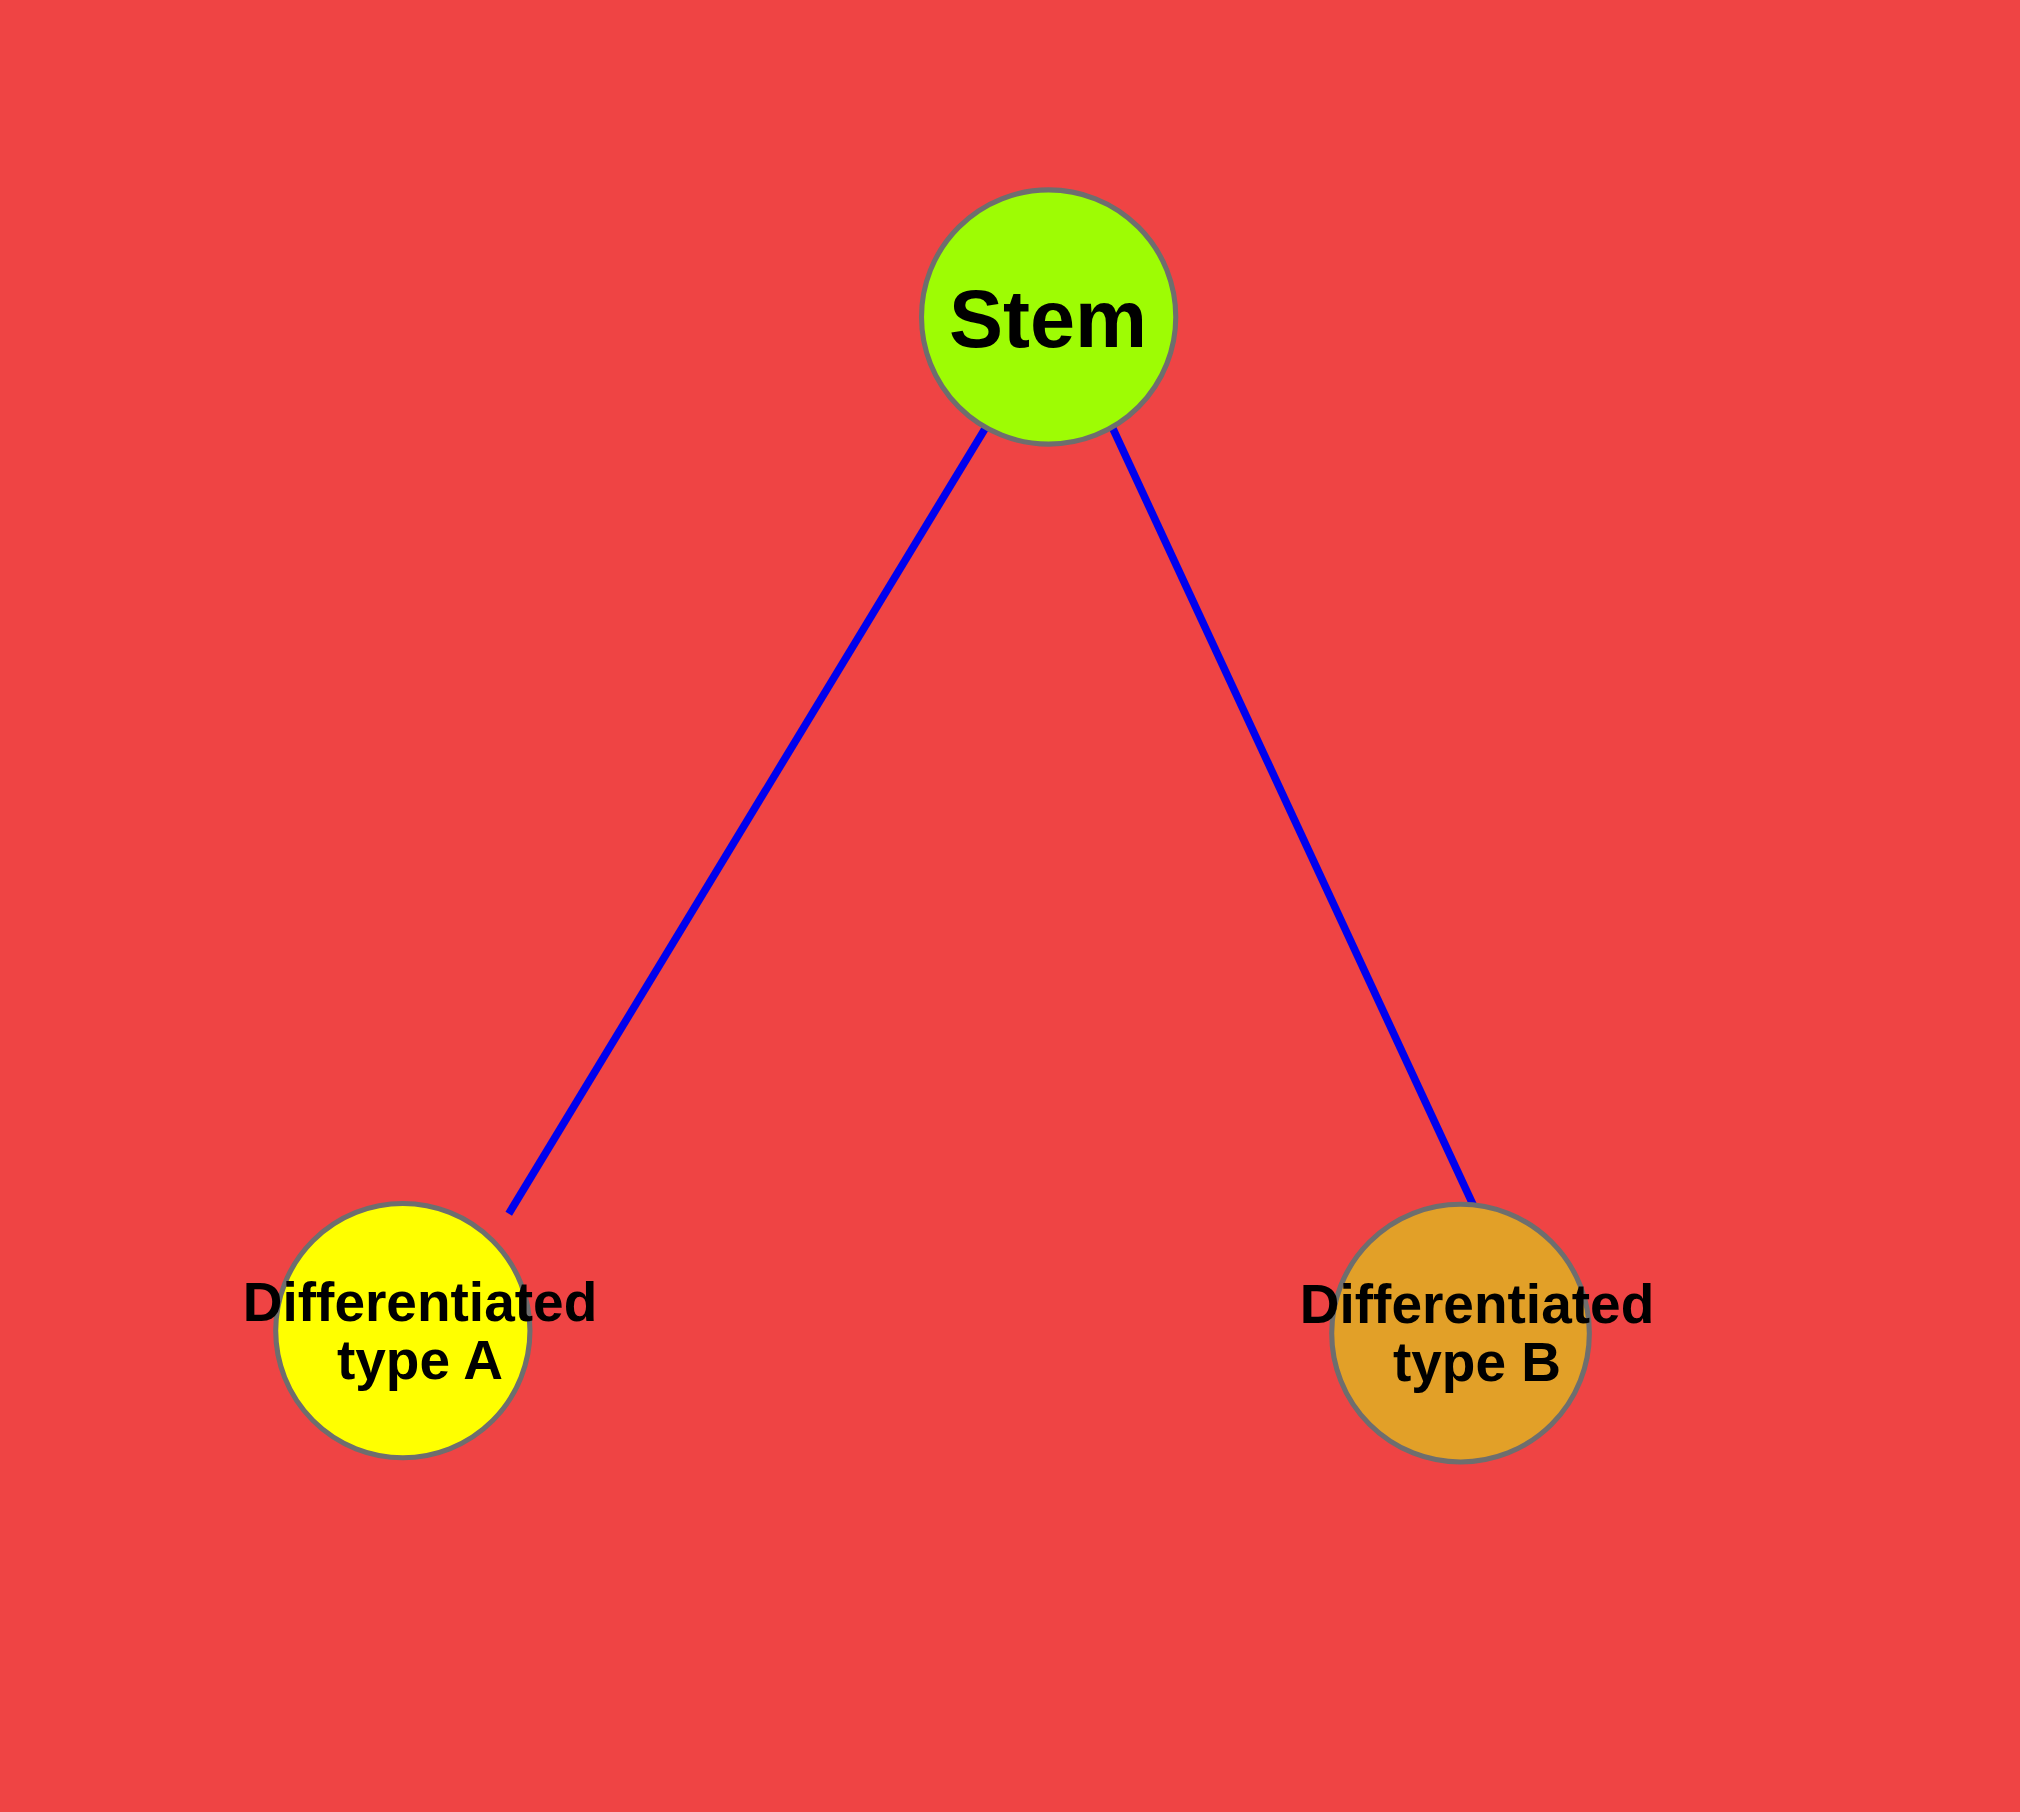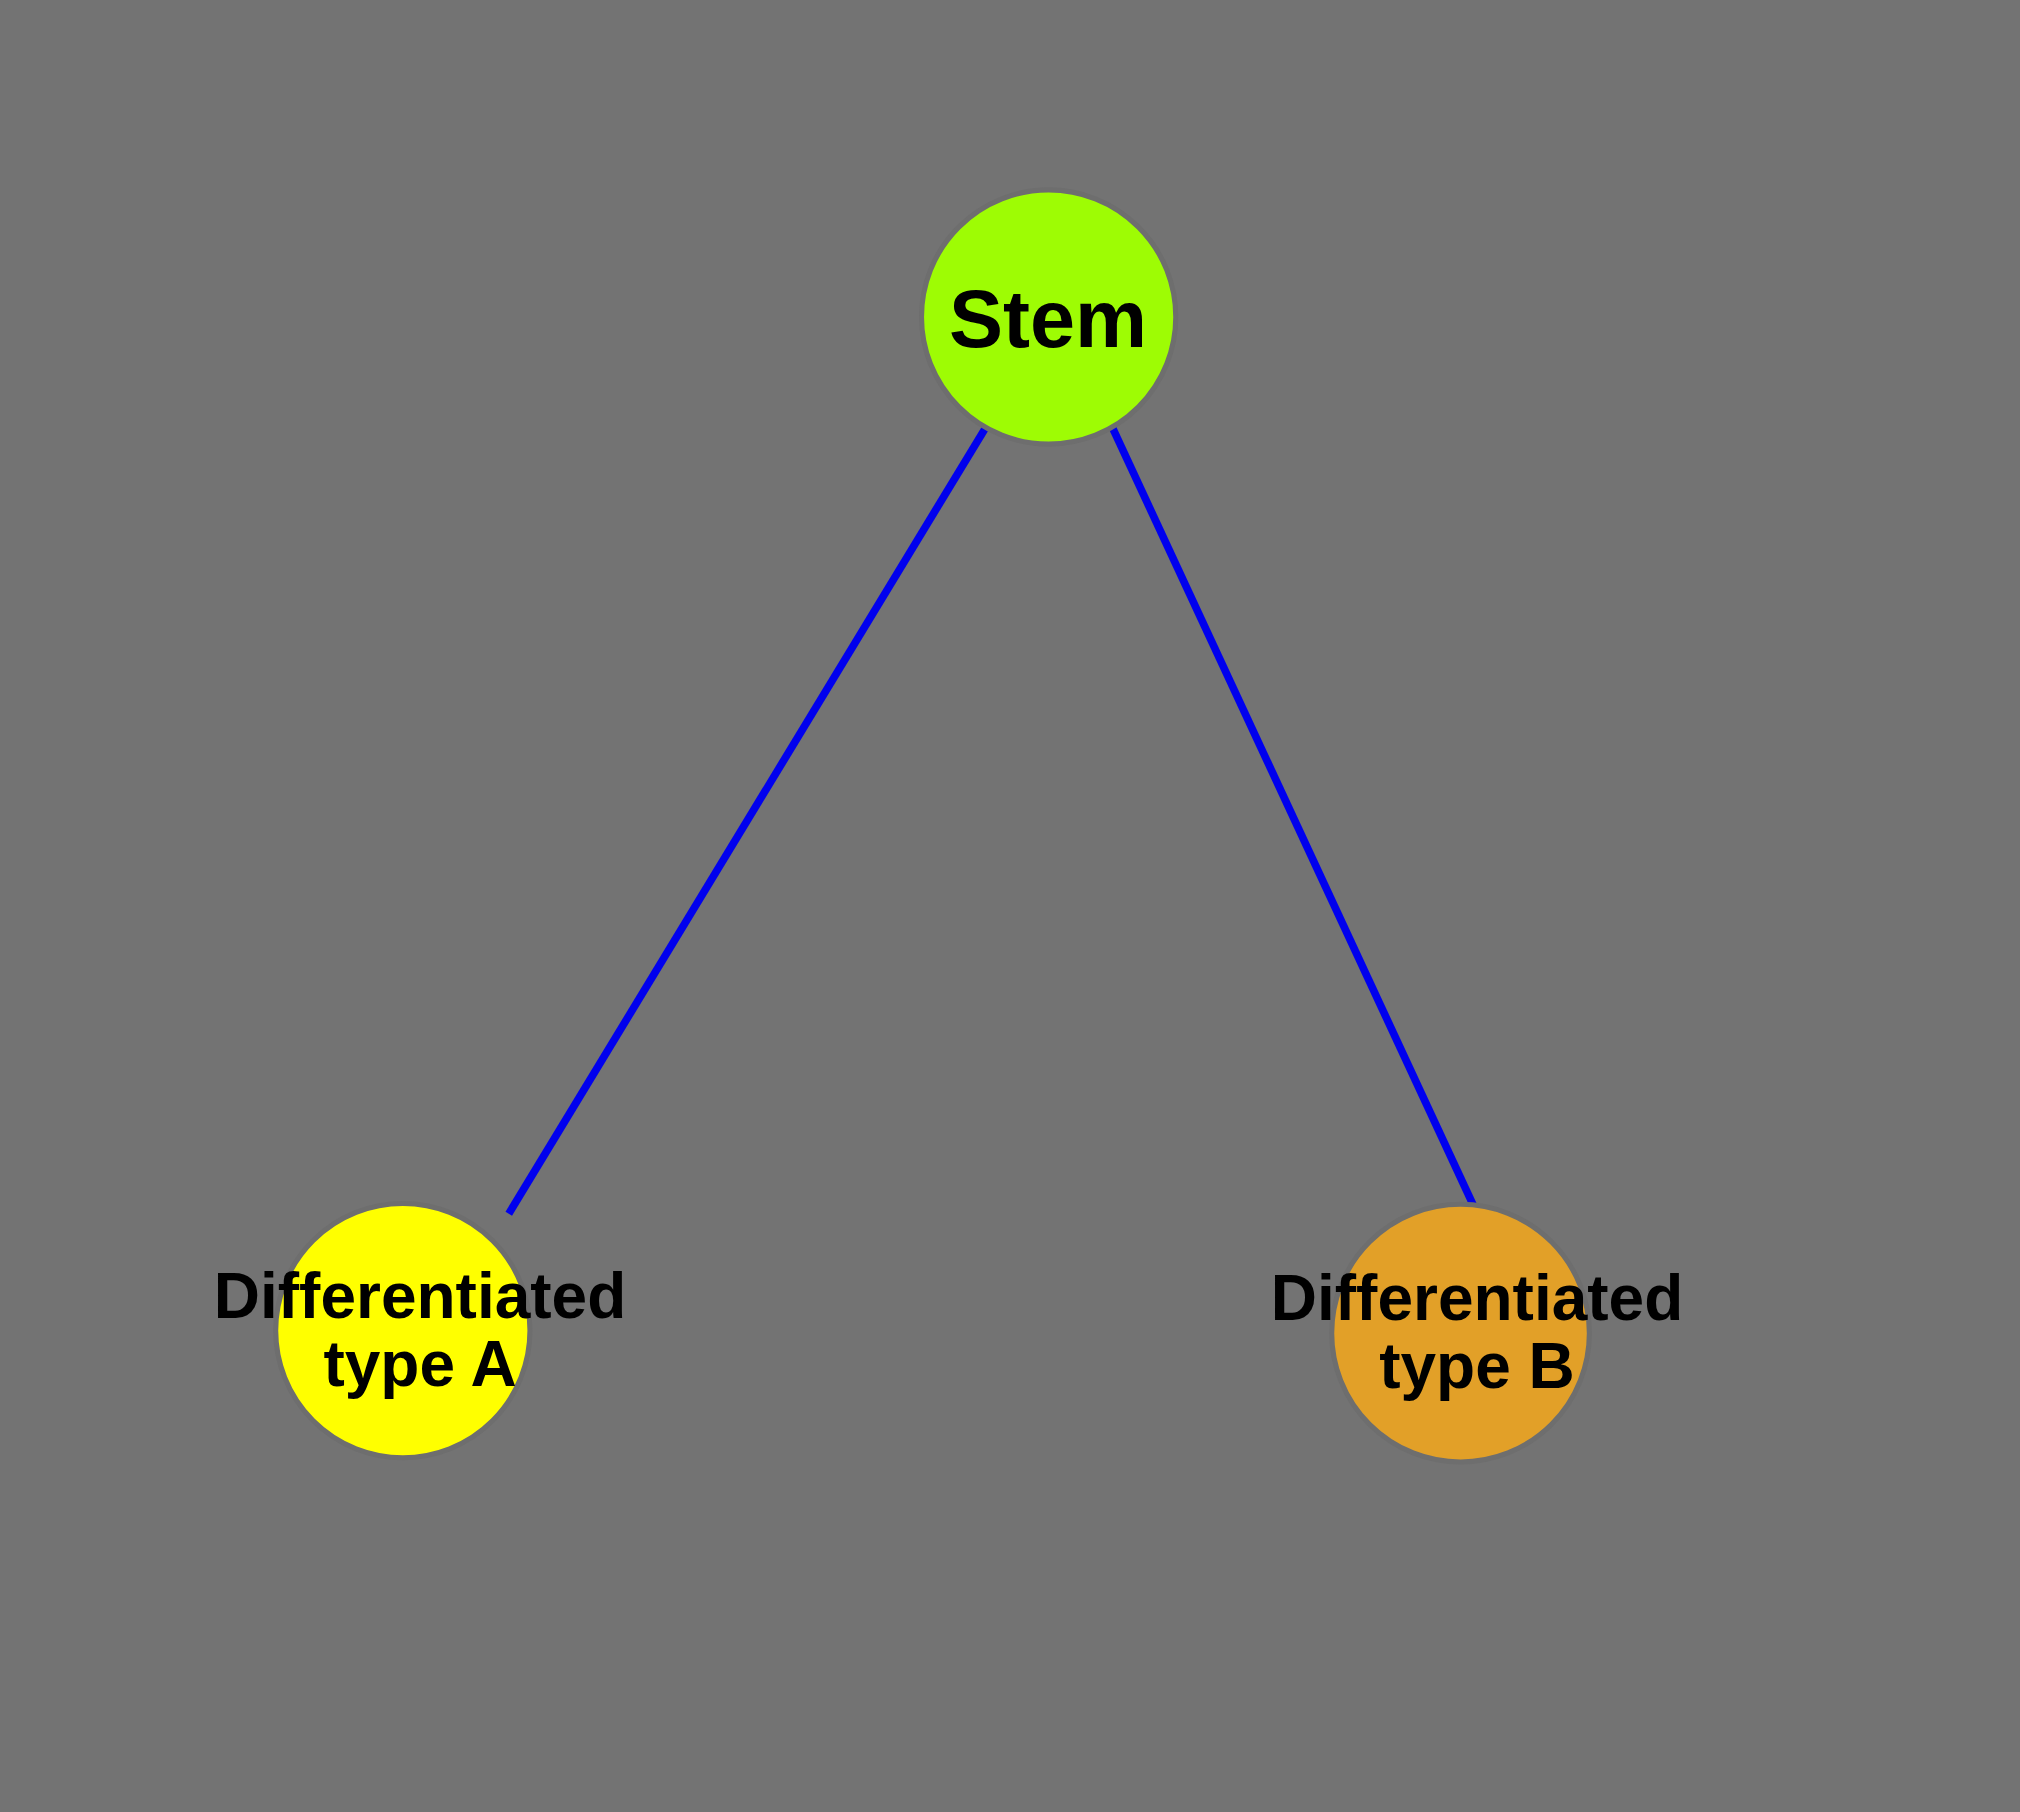--- a/index.html
+++ b/index.html
@@ -10,21 +10,21 @@
   body {
     width: 2021px;
     height: 1812px;
     overflow: hidden;
     font-family: "Liberation Sans", sans-serif;
   }
   #graph-canvas {
     position: relative;
     width: 2021px;
     height: 1812px;
-    background: #737373;
+    background: #ef4444;
   }
   #graph-svg {
     position: absolute;
     top: 0;
     left: 0;
     width: 2021px;
     height: 1812px;
     display: block;
   }
   .node-label {
@@ -35,21 +35,21 @@
     text-align: center;
     white-space: pre;
     line-height: 1.06;
     pointer-events: none;
     transform: translate(-50%, -50%);
   }
   .node-label.stem {
     font-size: 81px;
   }
   .node-label.leaf {
-    font-size: 64px;
+    font-size: 55px;
   }
 </style>
 </head>
 <body>
 
 <div id="graph-canvas">
 
   <svg id="graph-svg" viewBox="0 0 2384 2138">
 
     <g>

